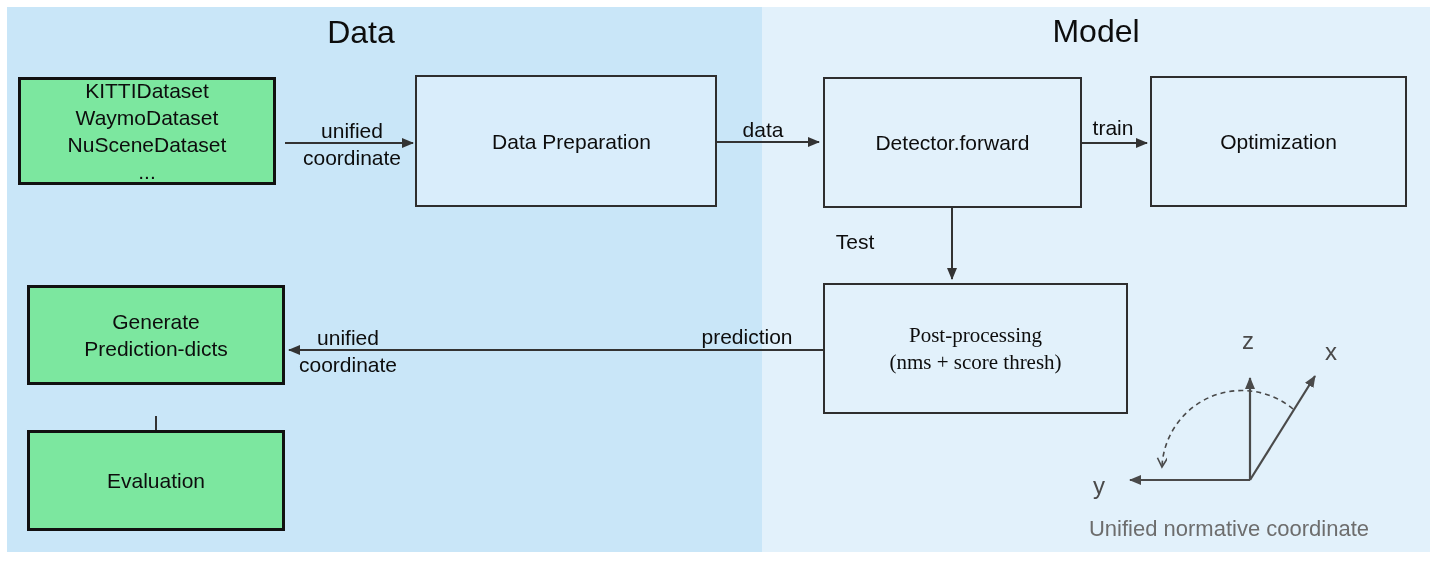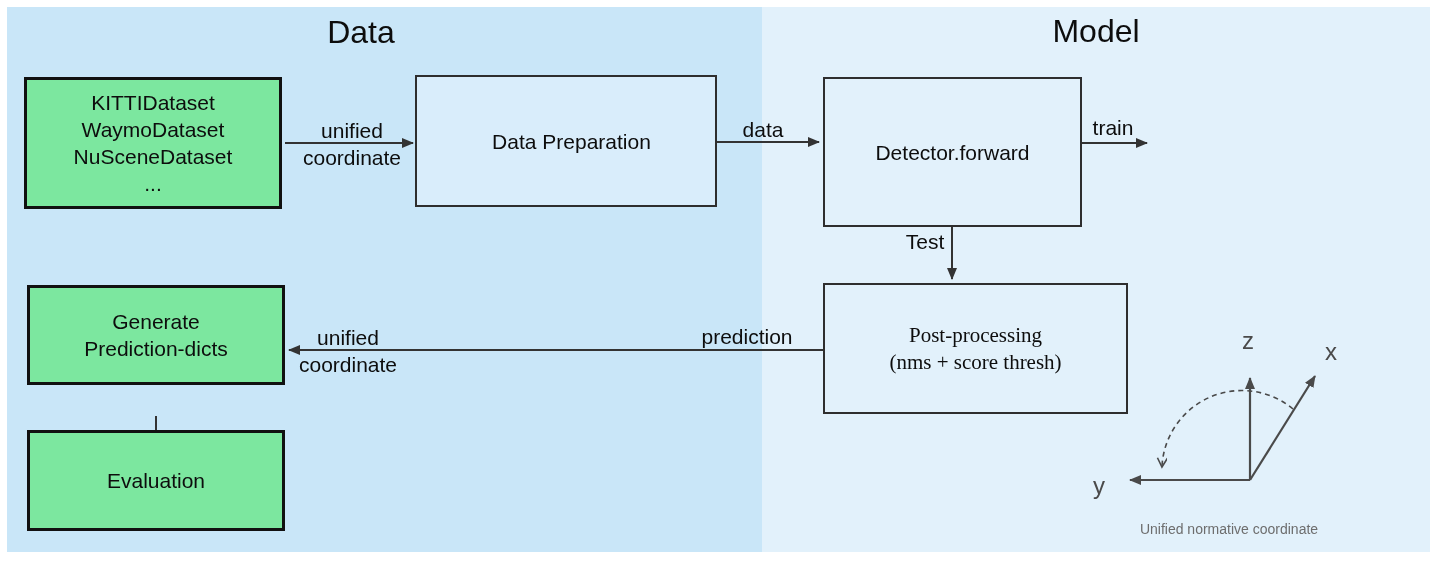--- a/index.html
+++ b/index.html
@@ -18,51 +18,51 @@
   .t-data{left:361px;top:32px;}
   .t-model{left:1096px;top:31px;}
 
   .box{
     position:absolute;display:flex;flex-direction:column;
     justify-content:center;align-items:center;text-align:center;
     font-size:21px;line-height:27px;box-sizing:border-box;white-space:nowrap;
   }
   .box-green{background:#7ce79f;border:3px solid #111111;}
   .box-light{background:#e2f1fb;border:2px solid #2e2e2e;}
-  .b-datasets{left:24px;top:77px;width:258px;height:132px;}
+  .b-datasets{left:18px;top:77px;width:258px;height:108px;}
   .b-dataprep{left:415px;top:75px;width:302px;height:132px;background:#d9edfb;padding-left:11px;}
-  .b-detector{left:823px;top:77px;width:259px;height:150px;}
+  .b-detector{left:823px;top:77px;width:259px;height:131px;}
   .b-optimization{left:1150px;top:76px;width:257px;height:131px;}
   .b-postproc{left:823px;top:283px;width:305px;height:131px;font-family:Liberation Serif, serif;}
   .b-generate{left:27px;top:285px;width:258px;height:100px;}
   .b-evaluation{left:27px;top:430px;width:258px;height:101px;}
 
   .connectors,.axes-svg{position:absolute;left:0;top:0;width:1440px;height:565px;}
 
   .arrow-label{
     position:absolute;transform:translate(-50%,-50%);
     font-size:21px;line-height:27px;text-align:center;white-space:nowrap;
   }
   .lbl-unified-top{left:352px;top:144px;}
   .lbl-data{left:763px;top:129px;}
   .lbl-train{left:1113px;top:127px;}
-  .lbl-test{left:925px;top:241px;text-align:right;}
+  .lbl-test{left:855px;top:241px;text-align:right;}
   .lbl-prediction{left:747px;top:336px;}
   .lbl-unified-bottom{left:348px;top:351px;}
 
   .axis-label{
     position:absolute;transform:translate(-50%,-50%);
     font-size:24px;color:#4a4a4a;white-space:nowrap;
   }
   .al-z{left:1248px;top:341px;}
   .al-x{left:1331px;top:352px;}
   .al-y{left:1099px;top:486px;}
   .axes-caption{
     position:absolute;transform:translate(-50%,-50%);
-    left:1229px;top:529px;font-size:14px;color:#6d6d6d;white-space:nowrap;
+    left:1229px;top:529px;font-size:22px;color:#6d6d6d;white-space:nowrap;
   }
 </style>
 </head>
 <body>
 
 <div class="canvas">
 
   <div class="panel panel-left"></div>
   <div class="panel panel-right"></div>
 
@@ -91,20 +91,23 @@
   </div>
 
   <div class="box box-light b-dataprep">
     <div>Data Preparation</div>
   </div>
 
   <div class="box box-light b-detector">
     <div>Detector.forward</div>
   </div>
 
+  <div class="box box-light b-optimization">
+    <div>Optimization</div>
+  </div>
 
   <div class="box box-light b-postproc">
     <div>Post-processing</div>
     <div>(nms + score thresh)</div>
   </div>
 
   <div class="box box-green b-generate">
     <div>Generate</div>
     <div>Prediction-dicts</div>
   </div>

